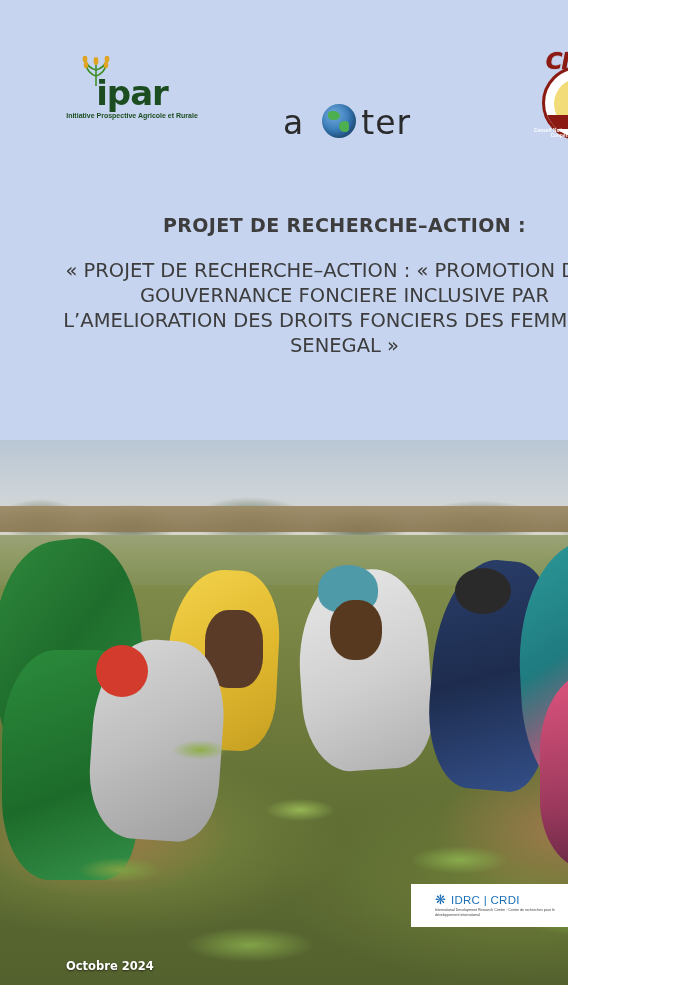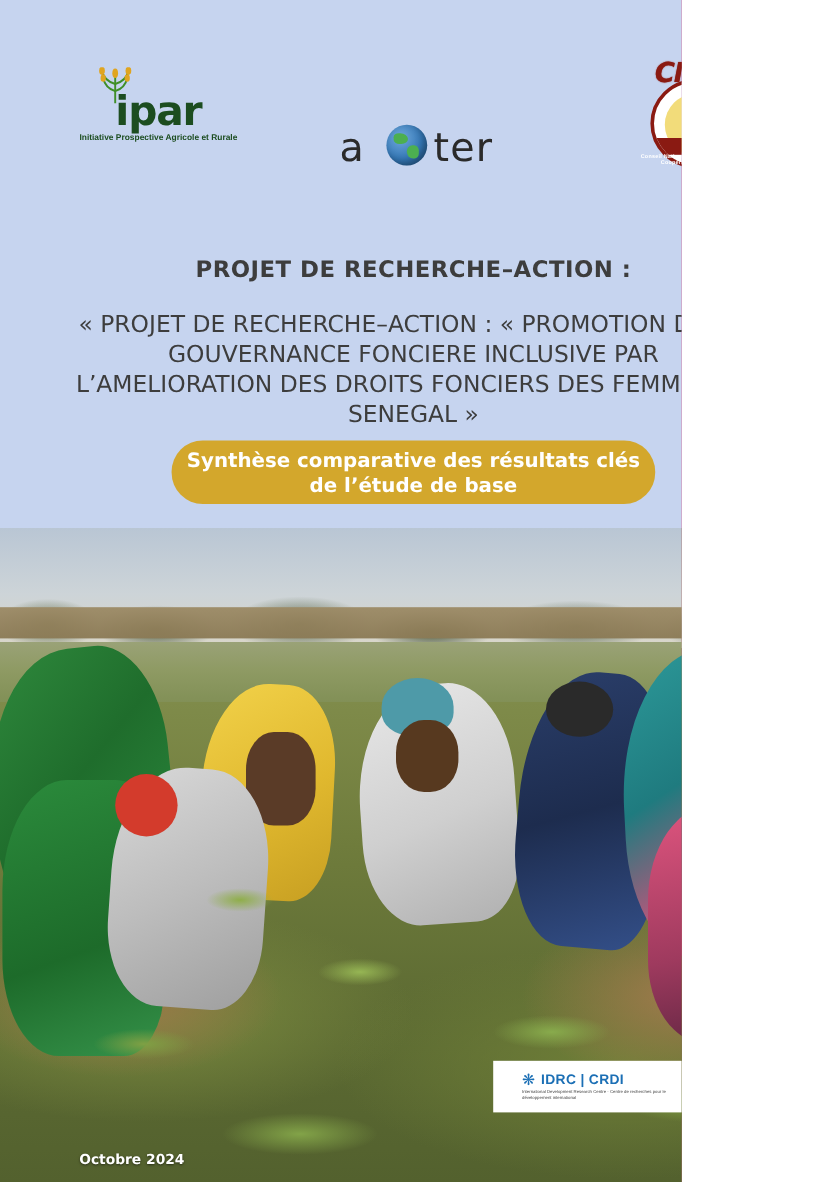--- a/index.html
+++ b/index.html
@@ -467,21 +467,21 @@
     align-items: center;
     gap: 5px;
   }
   .idrc-mark {
     font-size: 13px;
     color: #1b6fb5;
     line-height: 13px;
   }
   .idrc-name {
     font-size: 11.5px;
-    font-weight: bold;
+    font-weight: normal;
     color: #1b6fb5;
     letter-spacing: 0.3px;
   }
   .idrc-sub {
     font-size: 3.6px;
     color: #3f3f3f;
     line-height: 5px;
     margin-top: 2px;
     max-width: 124px;
   }
@@ -577,23 +577,20 @@
         </div>
         <div class="cncr-word">CNCR</div>
         <div class="cncr-tag">Conseil National de Concertation et de Coopération des Ruraux</div>
       </div>
 
     </div>
 
     <div class="title-main">PROJET DE RECHERCHE–ACTION :</div>
     <div class="title-sub">« PROJET DE RECHERCHE–ACTION : « PROMOTION D’UNE GOUVERNANCE FONCIERE INCLUSIVE PAR L’AMELIORATION DES DROITS FONCIERS DES FEMMES AU SENEGAL »</div>
 
-    <div class="badge">
-      <div class="badge-text">Synthèse comparative des résultats clés de l’étude de base</div>
-    </div>
   </div>
 
   <div class="photo">
     <div class="sky"></div>
     <div class="treeline"></div>
     <div class="bank"></div>
     <div class="midfield"></div>
     <div class="pole"></div>
     <div class="field"></div>
     <div class="soil-l"></div>

